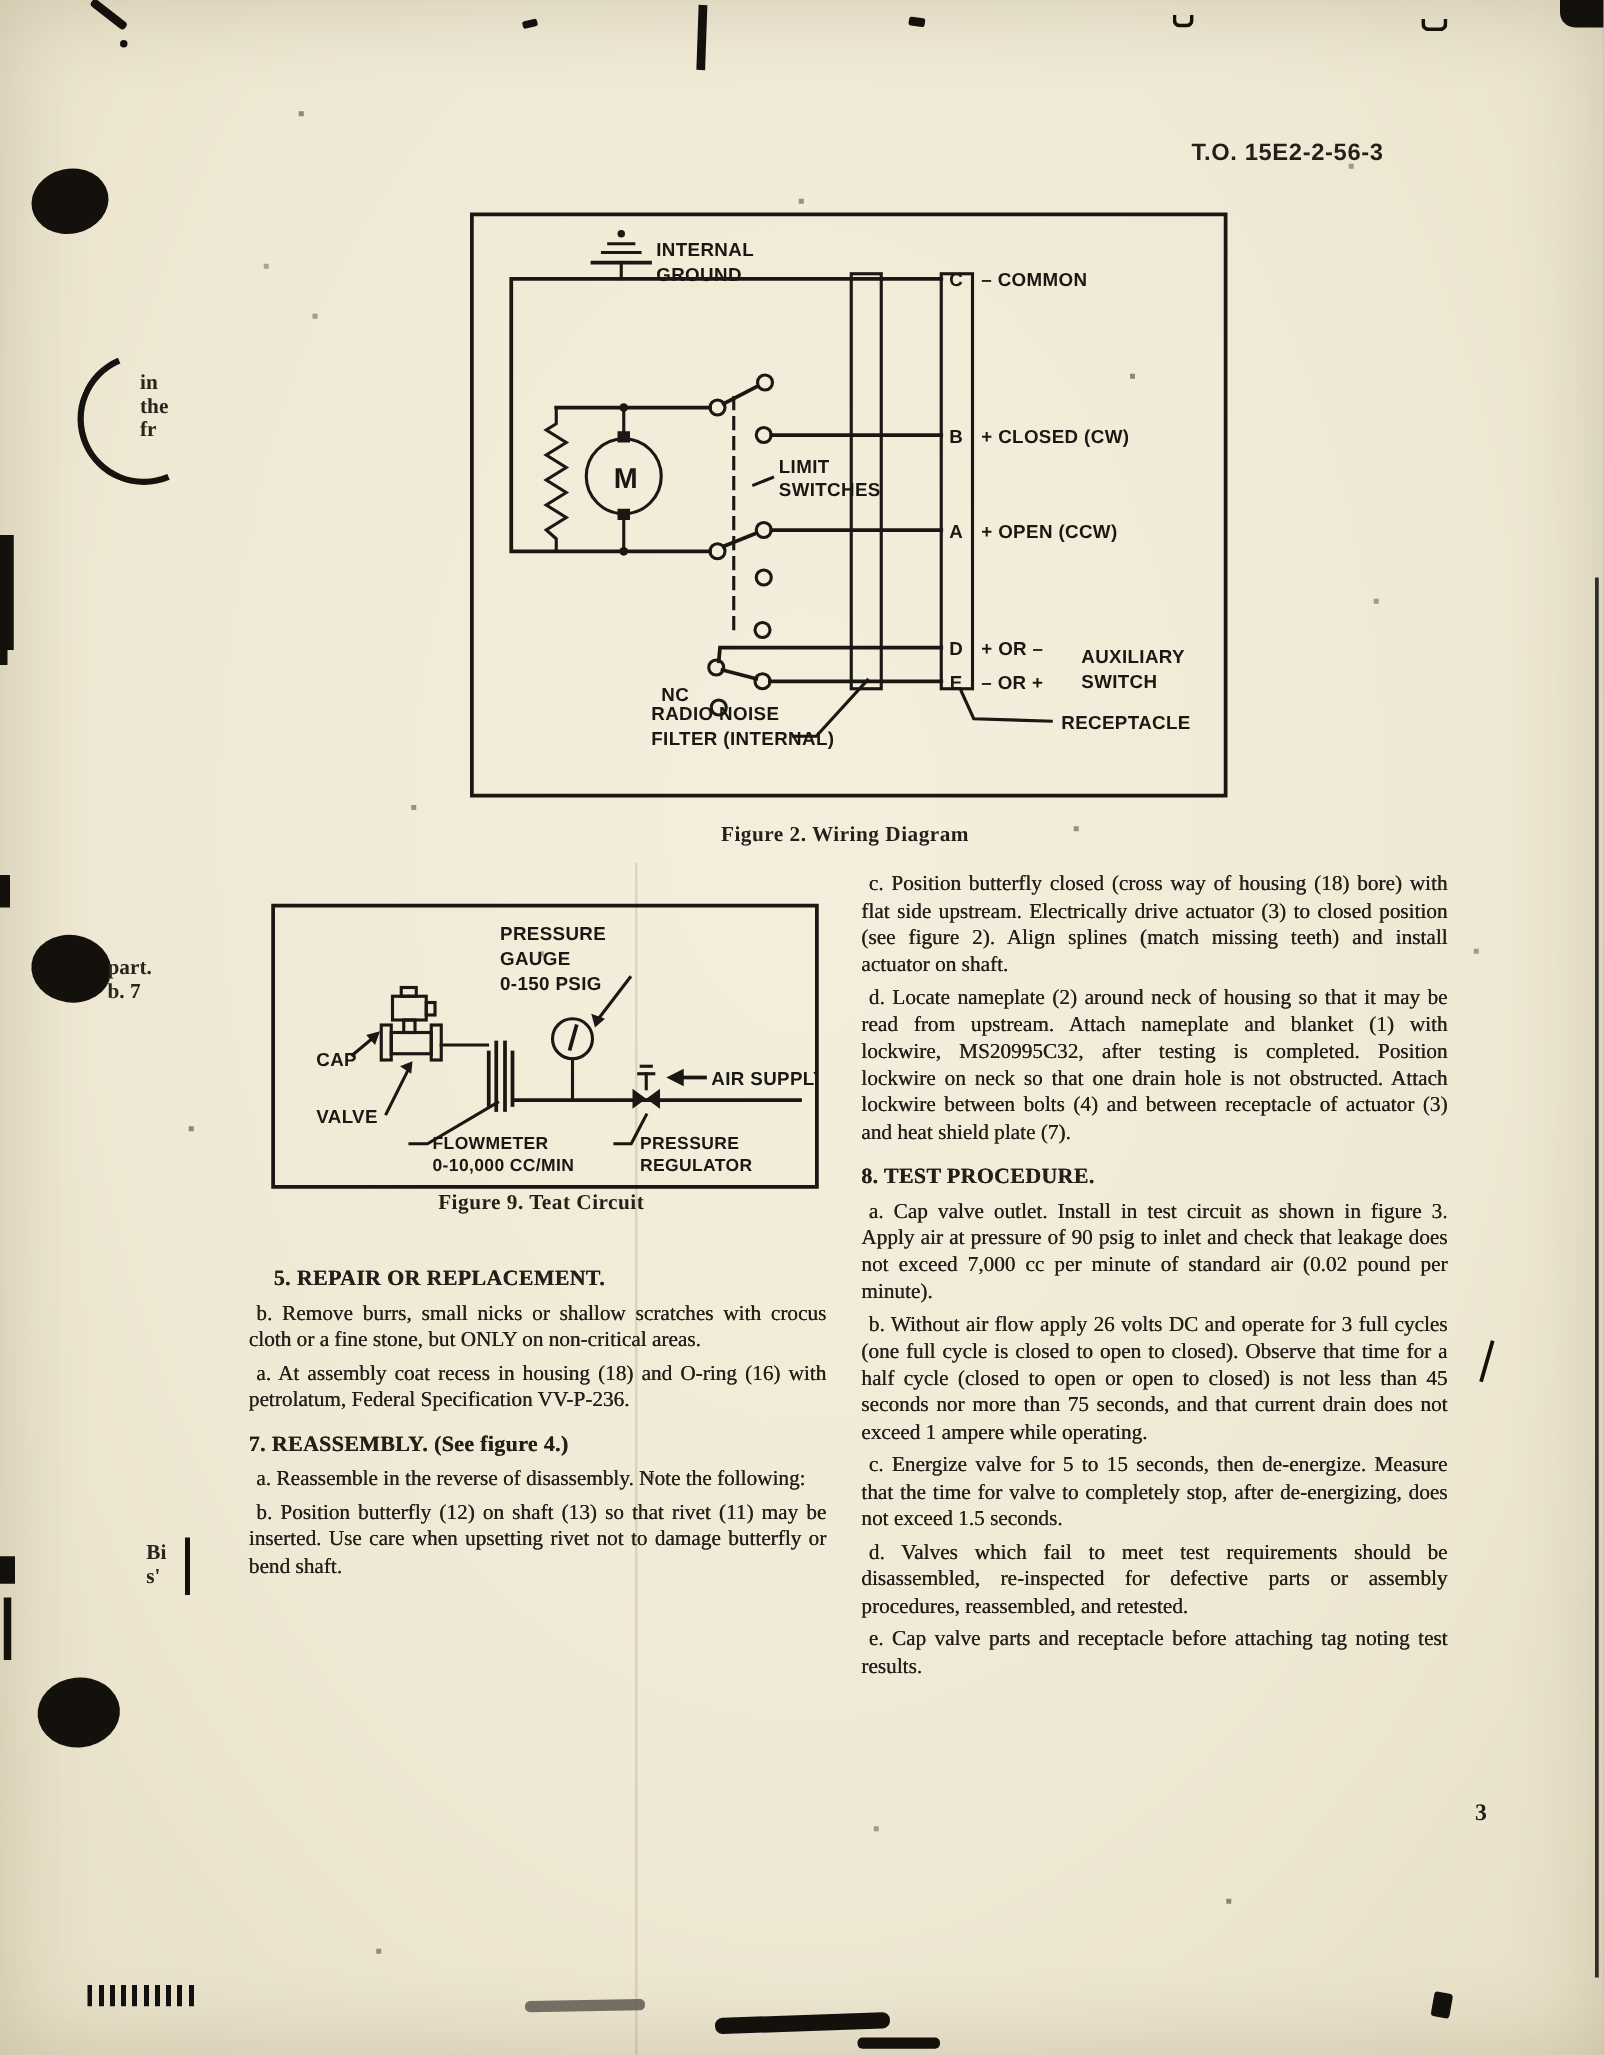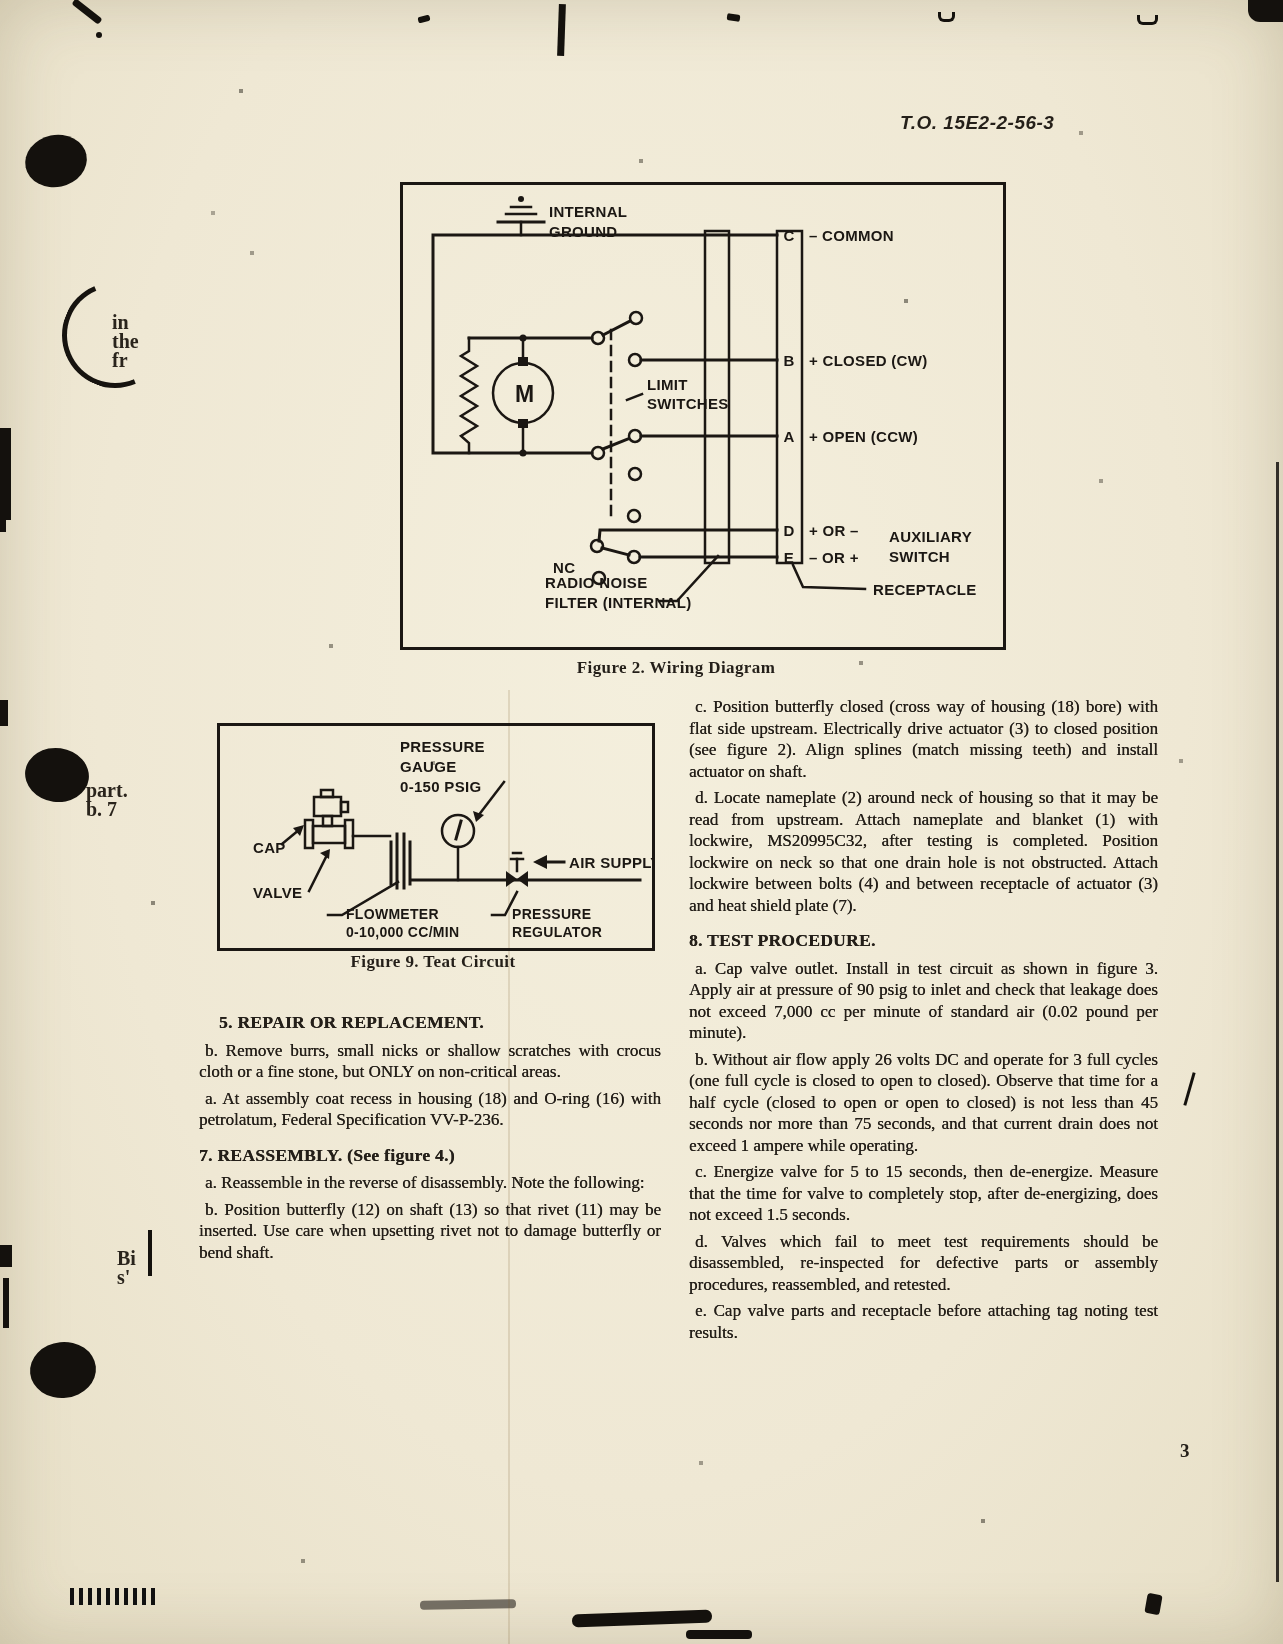--- a/index.html
+++ b/index.html
@@ -11,40 +11,40 @@
     font-family:"Liberation Serif","DejaVu Serif",serif; color:#241f19;
   }
   
   .col{position:absolute; font-size:17px; line-height:21.5px; text-shadow:.25px 0 0 currentColor;}
   .left-col{left:199px; top:1012px; width:462px;}
   .right-col{left:689px; top:696px; width:469px;}
   .para{text-align:justify; text-indent:6px; margin:0 0 5px 0;}
   .sec-heading{font-weight:bold; font-size:17.5px; letter-spacing:.3px; margin:14px 0 6px 0;}
   .sec-heading.first{margin-top:0;margin-left:20px;}
   
-  .to-number{position:absolute; left:900px; top:112px; width:260px; text-align:left;
-    font-family:"Liberation Sans","DejaVu Sans",sans-serif; font-weight:bold; font-size:19px; letter-spacing:.5px;font-style:italic;}
+  .to-number{position:absolute; left:900px; top:112px; width:260px; text-align:center;
+    font-family:"Liberation Sans","DejaVu Sans",sans-serif; font-weight:bold; font-size:19px; letter-spacing:.5px;}
   .page-number{position:absolute; left:1180px; top:1440px; font-weight:bold; font-size:19px;}
   
   .figbox{position:absolute; border:3px solid #1b1713; background:transparent;}
-  .fig2-box{left:376px; top:182px; width:600px; height:462px;margin-left:24px;}
+  .fig2-box{left:376px; top:170px; width:600px; height:462px;}
   .fig3-box{left:217px; top:723px; width:432px; height:222px;}
   .figcaption{position:absolute; font-weight:bold; font-size:17px; letter-spacing:.4px; text-align:center;}
   .fig2-caption{left:376px; top:658px; width:600px;text-align:center;}
   .fig3-caption{left:217px; top:952px; width:432px;}
   svg{display:block;}
   .wire{stroke:#1b1713; stroke-width:3; fill:none; stroke-linecap:square;}
   .thin{stroke-width:2.5;}
   .contact{fill:none; stroke:#1b1713; stroke-width:2.5;}
   .blk{fill:#1b1713; stroke:none;}
   .figlabel{font-family:"Liberation Sans","DejaVu Sans",sans-serif; font-weight:bold; font-size:15px; fill:#1b1713; letter-spacing:.3px;}
   .figlabel.small{font-size:14px;}
   .mlabel{font-family:"Liberation Sans","DejaVu Sans",sans-serif; font-weight:bold; font-size:23px; fill:#1b1713;}
   
-  .margin-note{position:absolute; font-weight:bold; font-size:20px; line-height:19px; color:#2a241c;margin-top:17px;}
+  .margin-note{position:absolute; font-weight:bold; font-size:17px; line-height:19px; color:#2a241c;}
   .note1{left:112px; top:296px;}
   .note2{left:86px; top:764px;}
   .note3{left:117px; top:1232px;}
   
   .art{position:absolute; background:#14110d;}
   .a-tl{left:70px; top:8px; width:34px; height:7px; transform:rotate(38deg); border-radius:3px;}
   .a-tl2{left:96px; top:32px; width:6px; height:6px; border-radius:50%;}
   .a-t1{left:418px; top:16px; width:12px; height:6px; transform:rotate(-14deg); border-radius:2px;}
   .a-bar{left:558px; top:4px; width:7px; height:52px; transform:rotate(2deg);}
   .a-t2{left:727px; top:14px; width:13px; height:7px; border-radius:2px; transform:rotate(8deg);}

